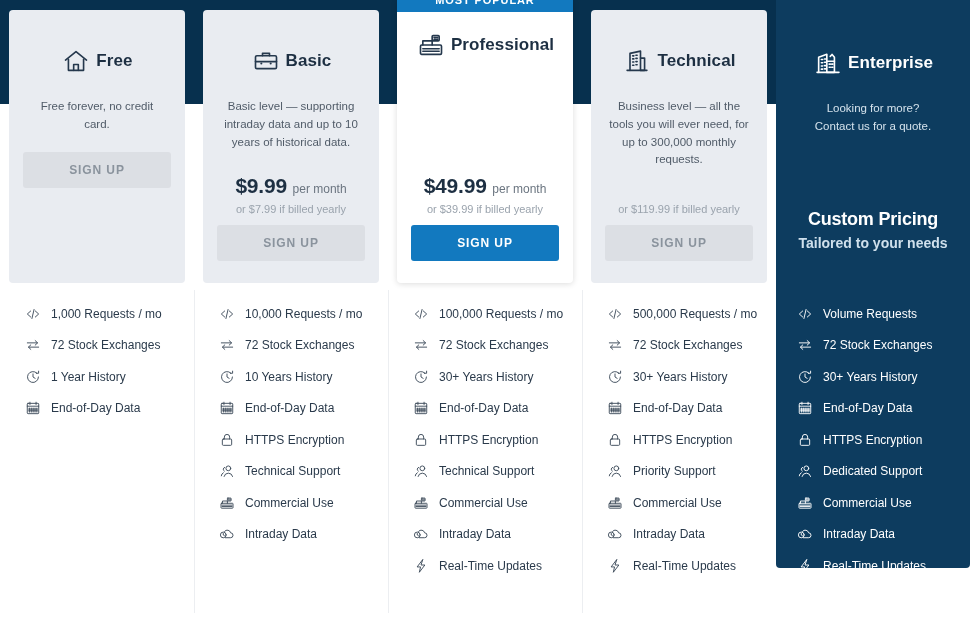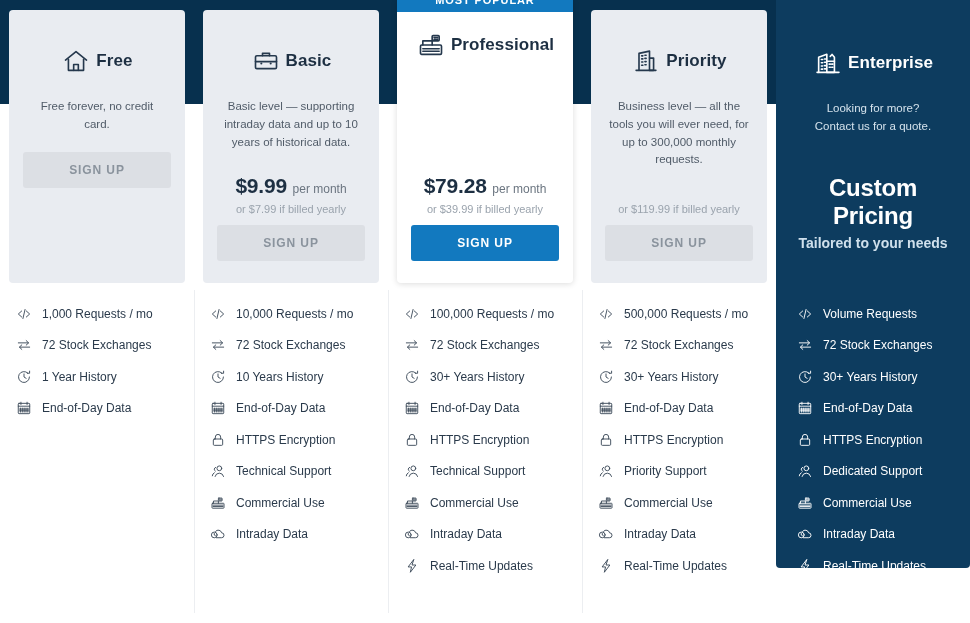--- a/index.html
+++ b/index.html
@@ -165,21 +165,21 @@
     color: #8a939d;
   }
   .cta.primary {
     background: #1279bf;
     color: #ffffff;
   }
 
   
   .features {
     list-style: none;
-    padding: 22px 0 0 15px;
+    padding: 22px 0 0 24px;
     display: flex;
     flex-direction: column;
     gap: 14.5px;
   }
 
   .feature {
     display: flex;
     align-items: center;
     gap: 10px;
     font-size: 12px;
@@ -203,21 +203,21 @@
   }
   .column.dark .card {
     background: transparent;
     margin: 0;
     padding: 32px 20px 22px 20px;
     min-height: 283px;
   }
   .column.dark .plan-icon { color: #ffffff; }
   .column.dark .plan-name { color: #ffffff; }
   .column.dark .plan-desc { color: #d4e2ec; min-height: 44px; }
-  .column.dark .price-main { color: #ffffff; font-size: 24px; }
+  .column.dark .price-main { color: #ffffff; font-size: 18px; }
   .column.dark .price-sub { color: #cfe0ec; font-weight: bold; font-size: 14px; }
   .column.dark .features { color: #ffffff; }
   .column.dark .feature { color: #ffffff; }
   .column.dark .feature-icon { color: #ffffff; }
   .column.dark .features { padding-left: 20px; }
 </style>
 </head>
 <body>
 
 <div id="navy-band"></div>
@@ -402,21 +402,21 @@
               <rect fill="none" stroke="currentColor" stroke-width="1.4" stroke-linecap="round" stroke-linejoin="round" x="3" y="12" width="18" height="8" rx="1"></rect>
               <path fill="none" stroke="currentColor" stroke-width="1.4" stroke-linecap="round" stroke-linejoin="round" d="M5 12V8.5h8V12"></path>
               <rect fill="none" stroke="currentColor" stroke-width="1.4" stroke-linecap="round" stroke-linejoin="round" x="13" y="4" width="6" height="4.5" rx="0.8"></rect>
               <path fill="none" stroke="currentColor" stroke-width="1.4" stroke-linecap="round" stroke-linejoin="round" d="M5 15.2h14M5 17.4h14"></path>
               <path fill="none" stroke="currentColor" stroke-width="1.4" stroke-linecap="round" stroke-linejoin="round" d="M14.6 5.6h1.2M17 5.6h0.7M14.6 7.2h3.1"></path>
             </svg>
           </span>
           <span class="plan-name">Professional</span>
         </div>
         <div class="price-block">
-          <div class="price-main"><span>$79.28</span> <span class="price-per">per month</span></div>
+          <div class="price-main"><span>$49.99</span> <span class="price-per">per month</span></div>
           <div class="price-sub">or $39.99 if billed yearly</div>
         </div>
         <button class="cta primary">SIGN UP</button>
       </div>
       <ul class="features">
         <li class="feature">
           <span class="feature-icon">
             <svg viewBox="0 0 24 24">
               <path fill="none" stroke="currentColor" stroke-width="1.4" stroke-linecap="round" stroke-linejoin="round" d="M8.5 7.5 3.5 12l5 4.5"></path>
               <path fill="none" stroke="currentColor" stroke-width="1.4" stroke-linecap="round" stroke-linejoin="round" d="M15.5 7.5 20.5 12l-5 4.5"></path>
@@ -514,21 +514,21 @@
       <div class="card">
         <div class="plan-head">
           <span class="plan-icon">
             <svg viewBox="0 0 24 24">
               <path fill="none" stroke="currentColor" stroke-width="1.4" stroke-linecap="round" stroke-linejoin="round" d="M6 20V5.5l9-2V20"></path>
               <path fill="none" stroke="currentColor" stroke-width="1.4" stroke-linecap="round" stroke-linejoin="round" d="M15 20h3.5V9.5H15"></path>
               <path fill="none" stroke="currentColor" stroke-width="1.4" stroke-linecap="round" stroke-linejoin="round" d="M3.5 20h17"></path>
               <path fill="none" stroke="currentColor" stroke-width="1.4" stroke-linecap="round" stroke-linejoin="round" d="M8.3 7.6h1M11.1 7.1h1M8.3 10.2h1M11.1 9.8h1M8.3 12.9h1M11.1 12.5h1M8.3 15.6h1M11.1 15.2h1"></path>
             </svg>
           </span>
-          <span class="plan-name">Priority</span>
+          <span class="plan-name">Technical</span>
         </div>
         <div class="plan-desc" style="white-space: normal;">Business level — all the tools you will ever need, for up to 300,000 monthly requests.</div>
         <div class="price-block">
           <div class="price-sub">or $119.99 if billed yearly</div>
         </div>
         <button class="cta">SIGN UP</button>
       </div>
       <ul class="features">
         <li class="feature">
           <span class="feature-icon">

